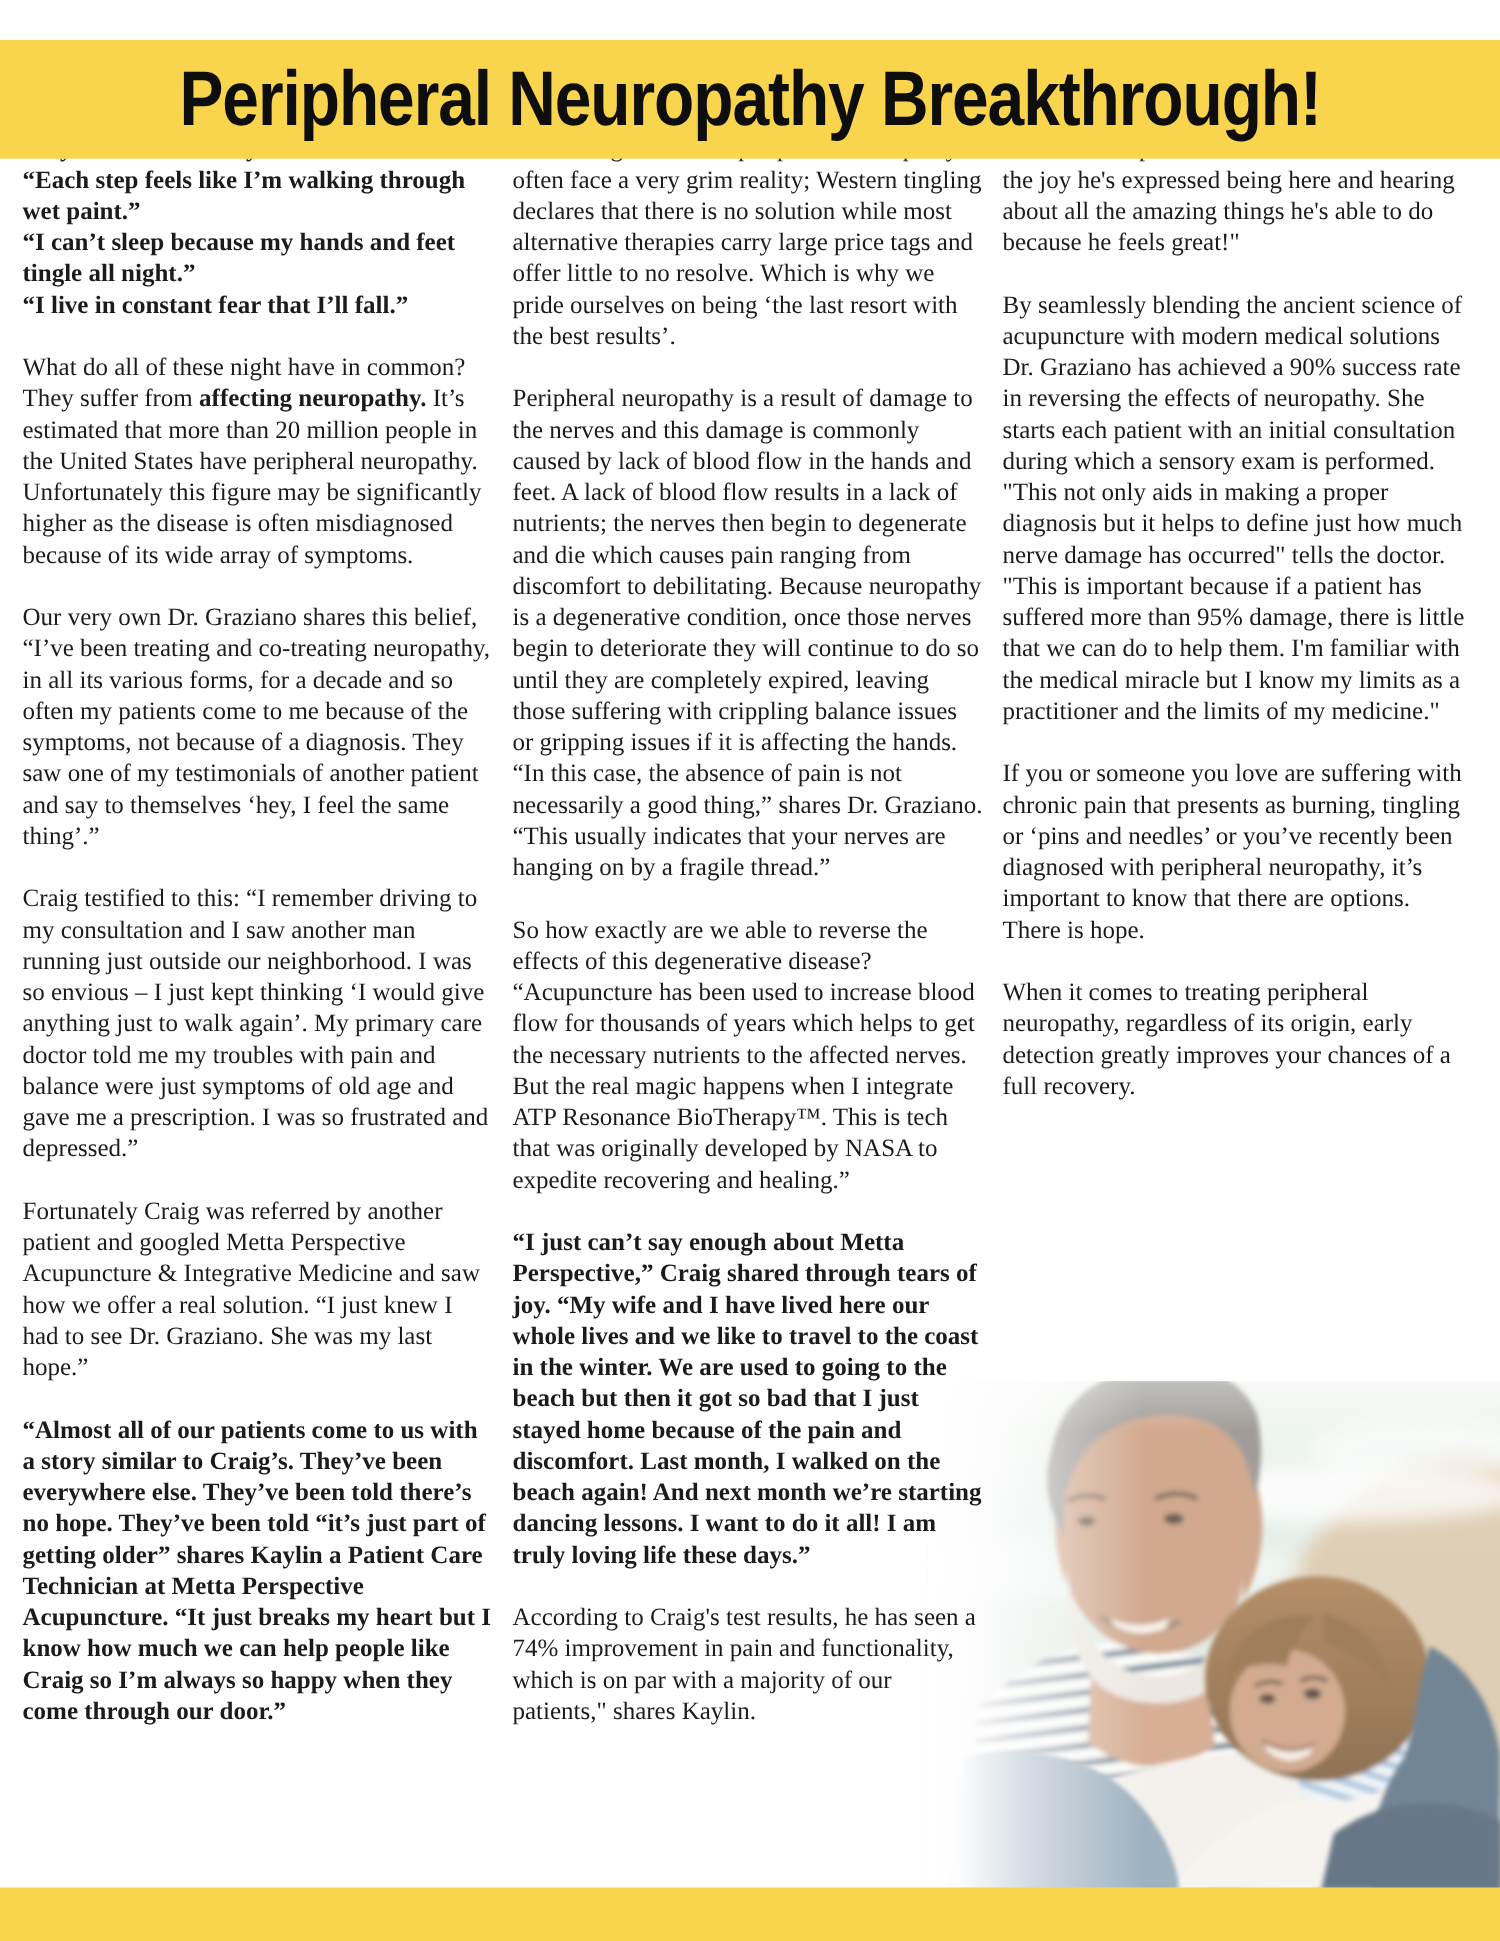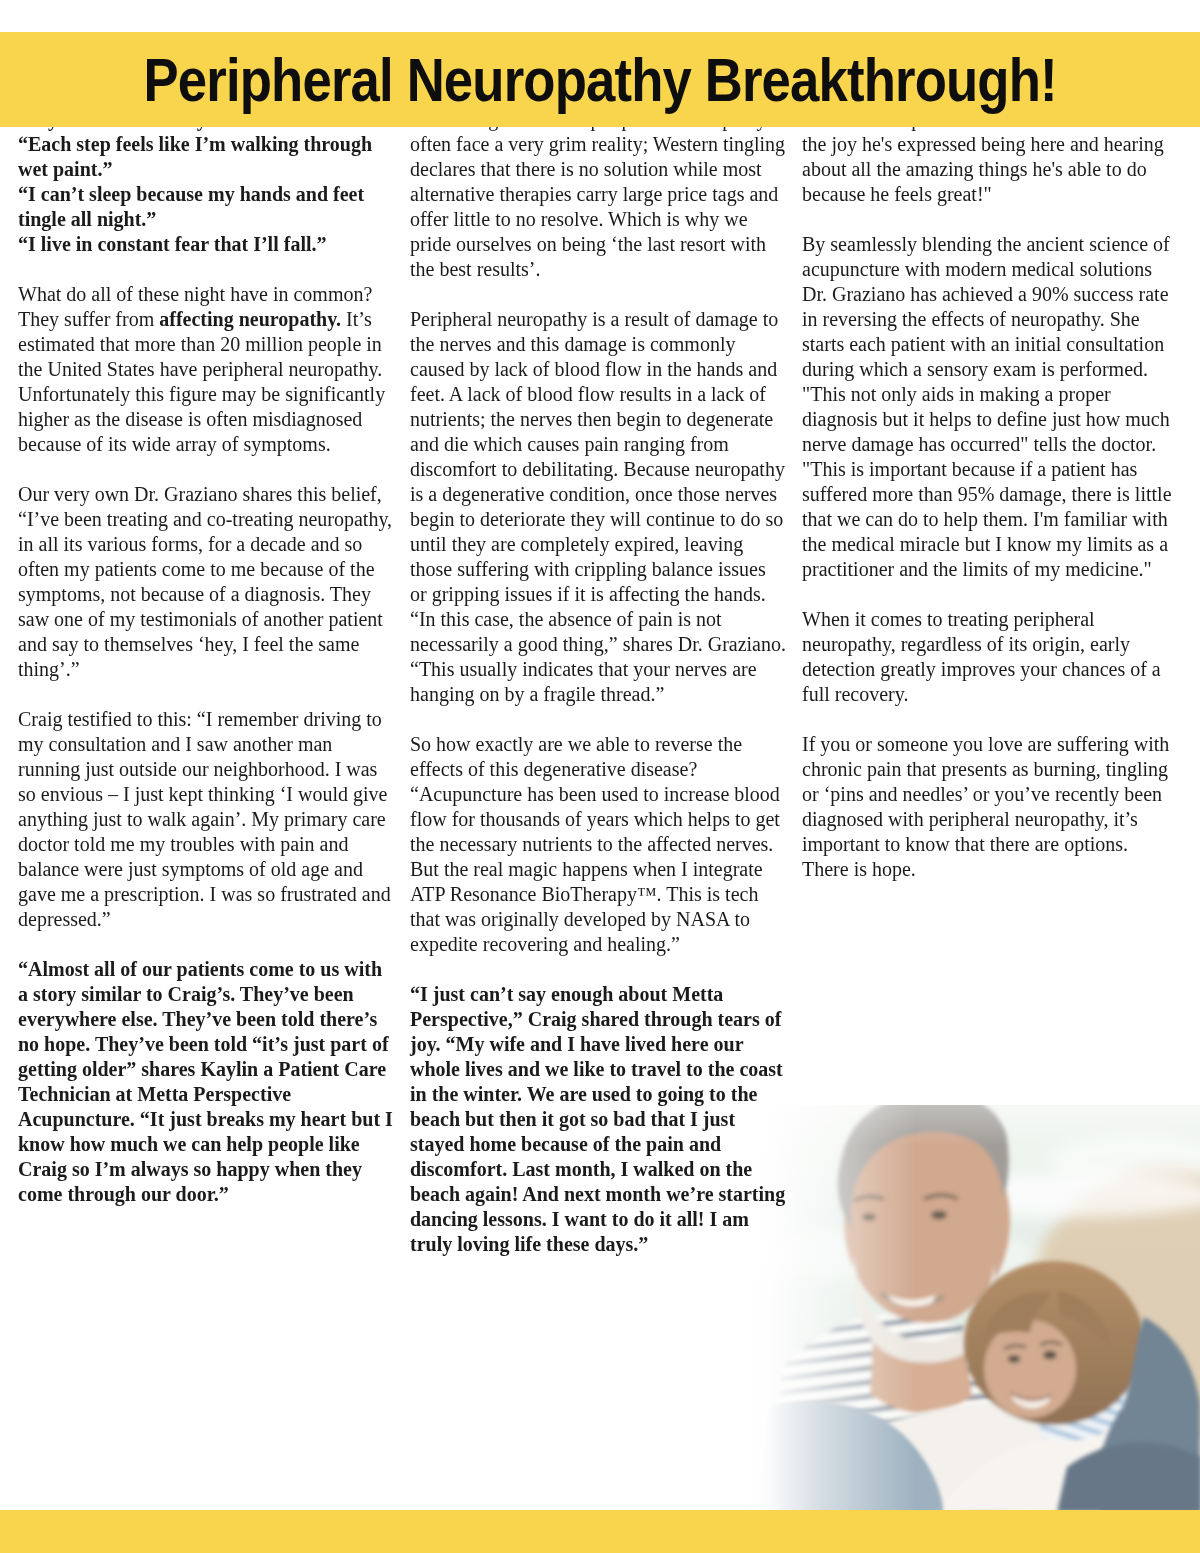--- a/index.html
+++ b/index.html
@@ -46,34 +46,36 @@
 
 <div class="columns" id="columns">
     <div class="col">
       <p class="para"><span class="b">"My feet feel like they’re on fire.”
 “Each step feels like I’m walking through wet paint.”
 “I can’t sleep because my hands and feet tingle all night.”
 “I live in constant fear that I’ll fall.”</span></p>
       <p class="para"><span>What do all of these night have in common? They suffer from </span><span class="b">affecting neuropathy.</span><span> It’s estimated that more than 20 million people in the United States have peripheral neuropathy. Unfortunately this figure may be significantly higher as the disease is often misdiagnosed because of its wide array of symptoms.</span></p>
       <p class="para"><span>Our very own Dr. Graziano shares this belief, “I’ve been treating and co-treating neuropathy, in all its various forms, for a decade and so often my patients come to me because of the symptoms, not because of a diagnosis. They saw one of my testimonials of another patient and say to themselves ‘hey, I feel the same thing’.”</span></p>
       <p class="para"><span>Craig testified to this: “I remember driving to my consultation and I saw another man running just outside our neighborhood. I was so envious – I just kept thinking ‘I would give anything just to walk again’. My primary care doctor told me my troubles with pain and balance were just symptoms of old age and gave me a prescription. I was so frustrated and depressed.”</span></p>
+      <p class="para"><span>Fortunately Craig was referred by another patient and googled Metta Perspective Acupuncture &amp; Integrative Medicine and saw how we offer a real solution. “I just knew I had to see Dr. Graziano. She was my last hope.”</span></p>
       <p class="para"><span class="b">“Almost all of our patients come to us with a story similar to Craig’s. They’ve been everywhere else. They’ve been told there’s no hope. They’ve been told “it’s just part of getting older” shares Kaylin a Patient Care Technician at Metta Perspective Acupuncture.  “It just breaks my heart but I know how much we can help people like Craig so I’m always so happy when they come through our door.”</span></p>
     </div>
     <div class="col">
       <p class="para"><span>Those diagnosed with peripheral neuropathy often face a very grim reality; Western tingling declares that there is no solution while most alternative therapies carry large price tags and offer little to no resolve. Which is why we pride ourselves on being ‘the last resort with the best results’.</span></p>
       <p class="para"><span>Peripheral neuropathy is a result of damage to the nerves and this damage is commonly caused by lack of blood flow in the hands and feet. A lack of blood flow results in a lack of nutrients; the nerves then begin to degenerate and die which causes pain ranging from discomfort to debilitating. Because neuropathy is a degenerative condition, once those nerves begin to deteriorate they will continue to do so until they are completely expired, leaving those suffering with crippling balance issues or gripping issues if it is affecting the hands.  “In this case, the absence of pain is not necessarily a good thing,” shares Dr. Graziano. “This usually indicates that your nerves are hanging on by a fragile thread.”</span></p>
       <p class="para"><span>So how exactly are we able to reverse the effects of this degenerative disease? “Acupuncture has been used to increase blood flow for thousands of years which helps to get the necessary nutrients to the affected nerves. But the real magic happens when I integrate ATP Resonance BioTherapy™. This is tech that was originally developed by NASA to expedite recovering and healing.”</span></p>
       <p class="para"><span class="b">“I just can’t say enough about Metta Perspective,” Craig shared through tears of joy. “My wife and I have lived here our whole lives and we like to travel to the coast in the winter.  We are used to going to the beach but then it got so bad that I just stayed home because of the pain and discomfort. Last month,  I walked on the beach again! And next month we’re starting dancing lessons. I want to do it all! I am truly loving life these days.”</span></p>
+      <p class="para"><span>According to Craig's test results, he has seen a 74% improvement in pain and functionality, which is on par with a majority of our patients," shares Kaylin.</span></p>
     </div>
     <div class="col">
       <p class="para"><span>"But more important than those test results is the joy he's expressed being here and hearing about all the amazing things he's able to do because he feels great!"</span></p>
       <p class="para"><span>By seamlessly blending the ancient science of acupuncture with modern medical solutions Dr. Graziano has achieved a 90% success rate in reversing the effects of neuropathy. She starts each patient with an initial consultation during which a sensory exam is performed. "This not only aids in making a proper diagnosis but it helps to define just how much nerve damage has occurred" tells the doctor. "This is important because if a patient has suffered more than 95% damage, there is little that we can do to help them.  I'm familiar with the medical miracle but I know my limits as a practitioner and the limits of my medicine."</span></p>
-      <p class="para"><span>When it comes to treating peripheral neuropathy, regardless of its origin, early detection greatly improves your chances of a full recovery.</span></p>
       <p class="para"><span>If you or someone you love are suffering with chronic pain that presents as burning, tingling or ‘pins and needles’ or you’ve recently been diagnosed with peripheral neuropathy, it’s important to know that there are options.
 There is hope.</span></p>
+      <p class="para"><span>When it comes to treating peripheral neuropathy, regardless of its origin, early detection greatly improves your chances of a full recovery.</span></p>
     </div>
   </div>
 
 <div class="photo" role="img" aria-label="Smiling older couple relaxing together on a bright beach; man with gray beard in navy striped shirt, woman with brown hair resting on his chest">
   <svg viewBox="0 0 458 407" preserveAspectRatio="none">
     <defs>
       <linearGradient id="sea" x1="0" y1="0" x2="0" y2="1">
         <stop offset="0" stop-color="#f1f5f0"></stop>
         <stop offset="0.35" stop-color="#e1ebe5"></stop>
         <stop offset="0.62" stop-color="#dde7df"></stop>

